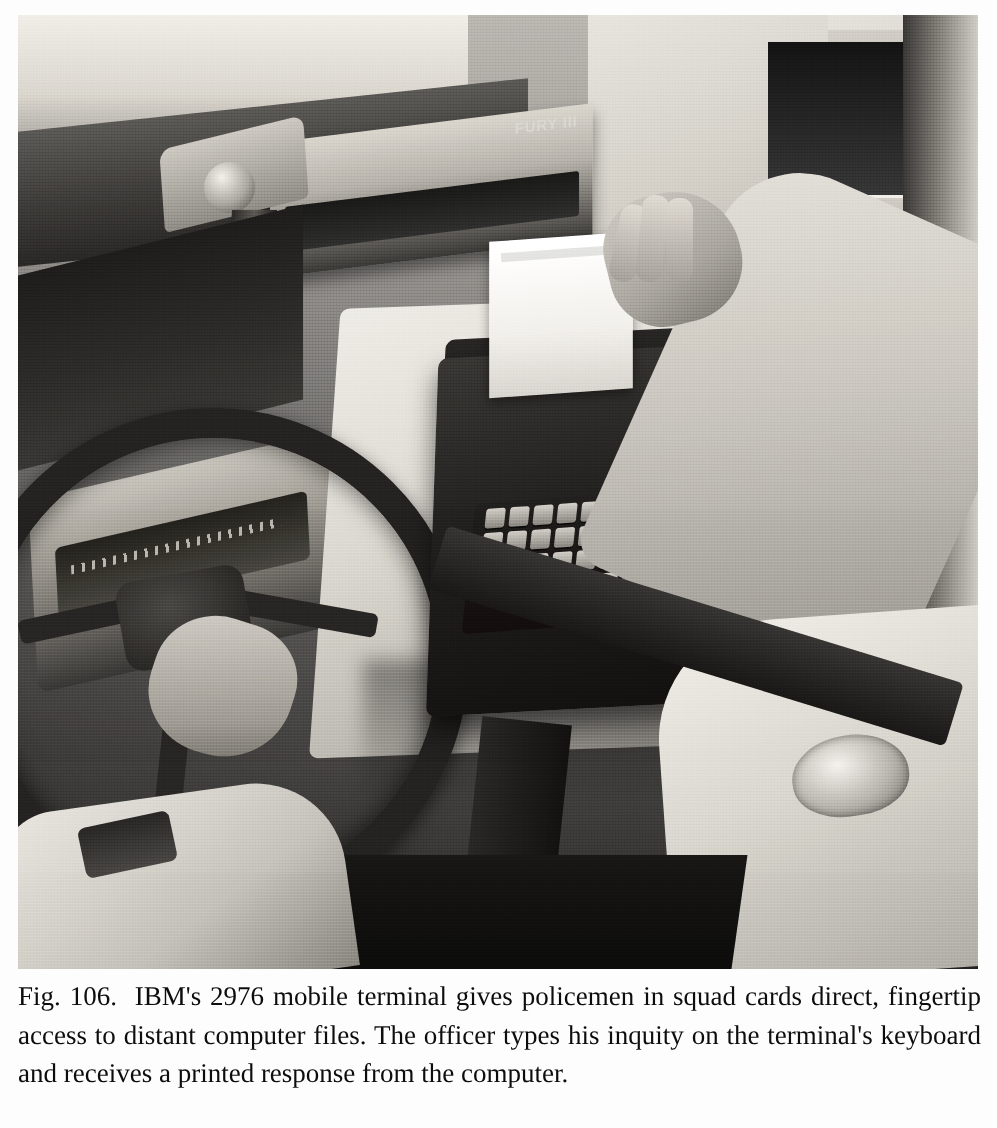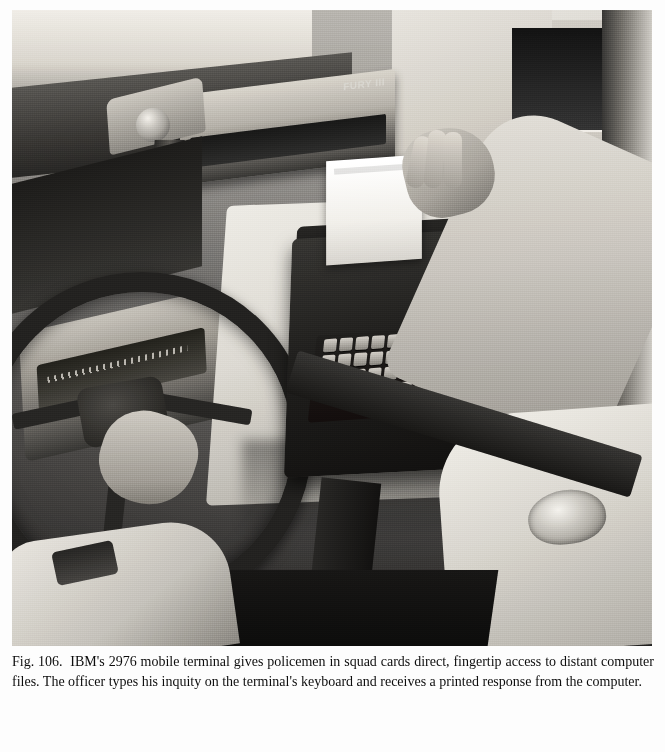--- a/index.html
+++ b/index.html
@@ -337,21 +337,21 @@
     transform: skewX(-8deg);
   }
 
   
   .caption {
     position: absolute;
     left: 12px;
     top: 652px;
     width: 642px;
     font-family: "Liberation Serif", serif;
-    font-size: 14px;
+    font-size: 18px;
     line-height: 1.42;
     color: #0d0d0d;
     text-align: justify;
     text-justify: inter-word;
   }
   .caption .figno {
     font-weight: 400;
   }
 </style>
 </head>

